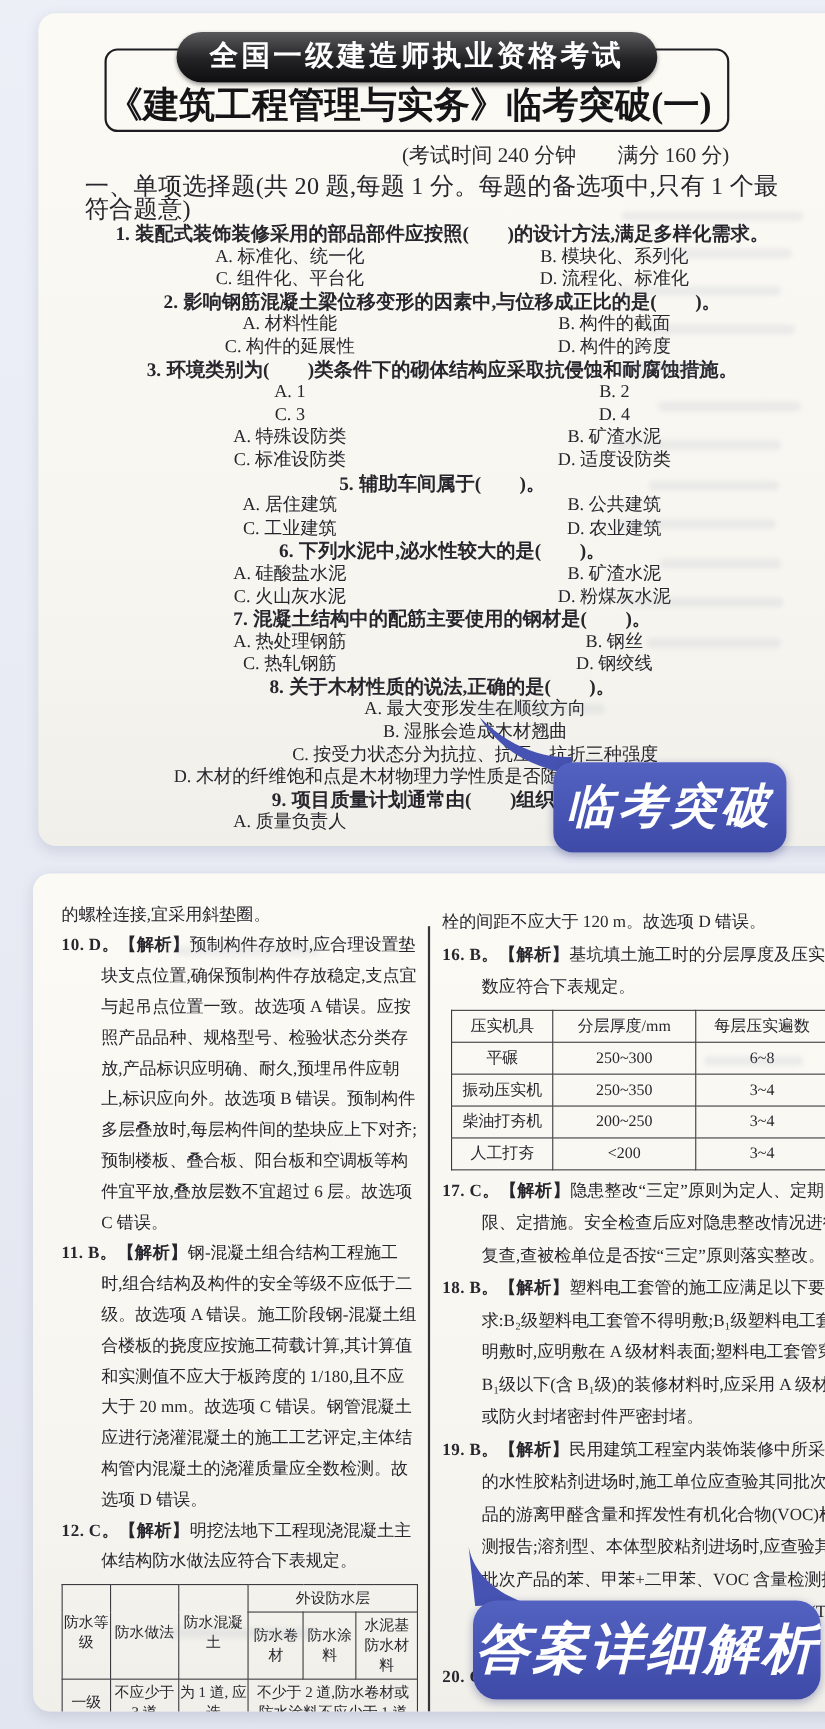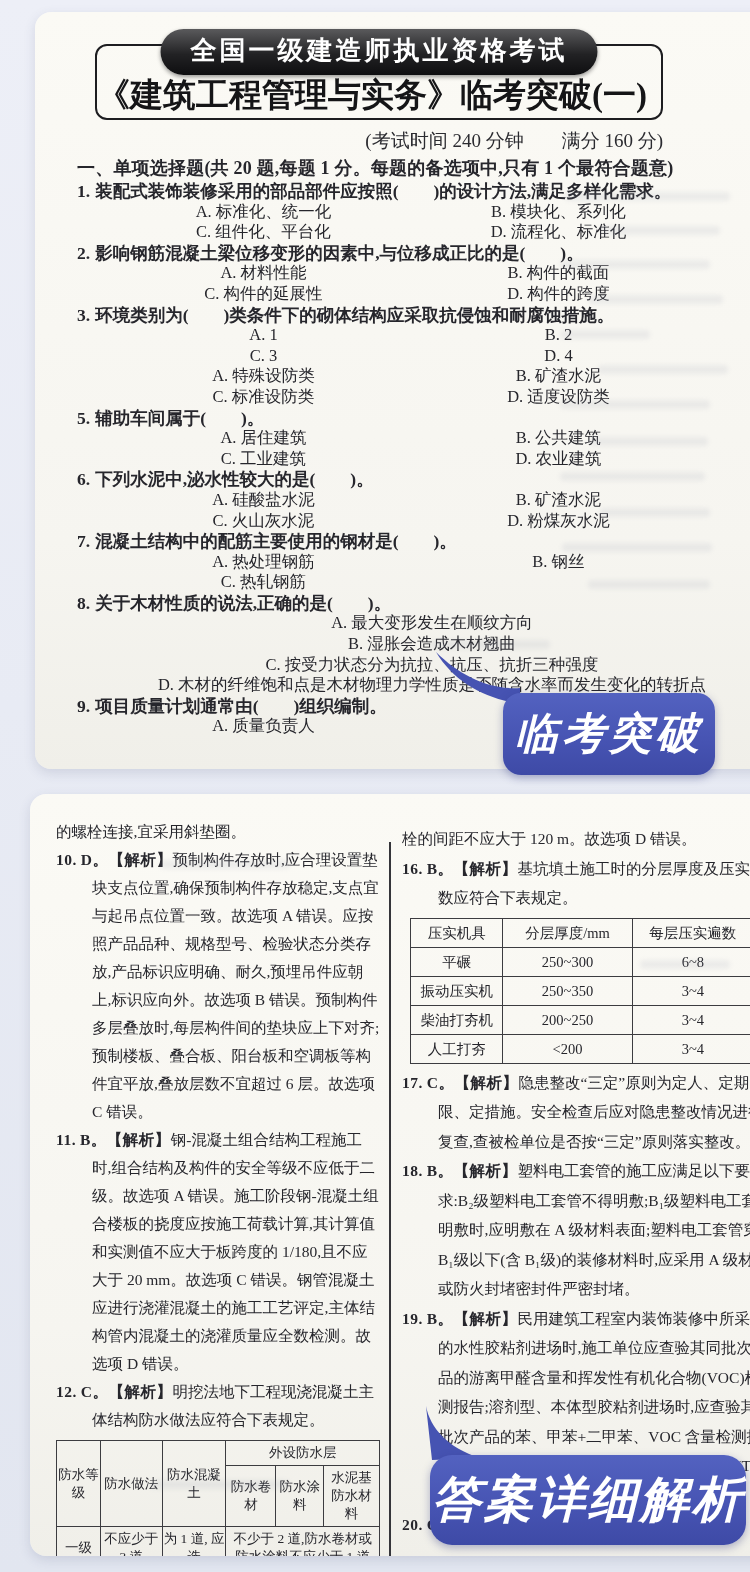--- a/index.html
+++ b/index.html
@@ -32,22 +32,22 @@
   .orn { position:absolute; top:-5px; width:9px; height:9px; background:#1d1d20; border-radius:2px; transform:rotate(45deg); }
   .orn.l { left:78px; } .orn.r { right:78px; }
   .box-title {
     position:absolute; left:0; right:0; top:27px; text-align:left;
     font-size:33px; font-weight:bold; letter-spacing:0px; color:#151517;
   }
   .exam-info { position:absolute; left:60px; top:116px; width:568px; text-align:right; font-size:19px; color:#2b2b30; }
 
   
   .q-area { position:absolute; left:42px; top:146px; width:650px; }
-  .section-h { font-size:18px; font-weight:bold; line-height:21px; margin:0 0 2px 0; letter-spacing:.2px; }
-  .stem { font-size:17.5px; font-weight:bold; line-height:20.6px; margin:0; padding-left:24px; text-indent:-24px; }
+  .section-h { font-size:22px; font-weight:normal; line-height:21px; margin:0 0 2px 0; letter-spacing:.2px; }
+  .stem { font-size:17.5px; font-weight:bold; line-height:20.6px; margin:0; padding-left:24px; text-indent:-24px;text-align:center; }
   .qnum { margin-right:5px; }
   .opts { margin-left:60px; display:grid; grid-template-columns:253px 1fr; font-size:16.5px; line-height:20.6px; }
   .opts.single { grid-template-columns:1fr; }
   .opt { white-space:nowrap;text-align:center; }
 
   
   .divider { position:absolute; left:359px; top:48px; bottom:0; width:2px; background:#35353a; }
   .col-left  { position:absolute; left:26px; top:24px; width:324px; font-size:15.5px; line-height:28px; }
   .col-right { position:absolute; left:372px; top:30px; width:372px; font-size:15.5px; line-height:29.5px; }
   .exp { margin:0; padding-left:36px; text-indent:-36px; }
@@ -137,20 +137,21 @@
       <span class="opt">B. 矿渣水泥</span>
       <span class="opt">C. 火山灰水泥</span>
       <span class="opt">D. 粉煤灰水泥</span>
     </div>
 
     <p class="stem"><span class="qnum">7.</span><span>混凝土结构中的配筋主要使用的钢材是(　　)。</span></p>
     <div class="opts">
       <span class="opt">A. 热处理钢筋</span>
       <span class="opt">B. 钢丝</span>
       <span class="opt">C. 热轧钢筋</span>
+      <span class="opt">D. 钢绞线</span>
     </div>
 
     <p class="stem"><span class="qnum">8.</span><span>关于木材性质的说法,正确的是(　　)。</span></p>
     <div class="opts single">
       <span class="opt">A. 最大变形发生在顺纹方向</span>
       <span class="opt">B. 湿胀会造成木材翘曲</span>
       <span class="opt">C. 按受力状态分为抗拉、抗压、抗折三种强度</span>
       <span class="opt">D. 木材的纤维饱和点是木材物理力学性质是否随含水率而发生变化的转折点</span>
     </div>
 

